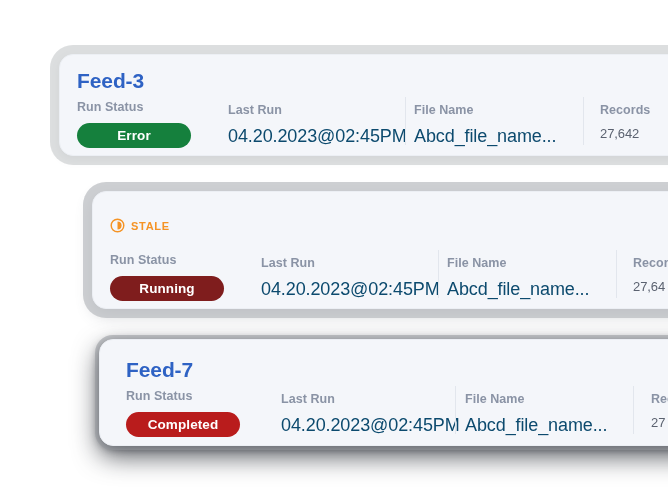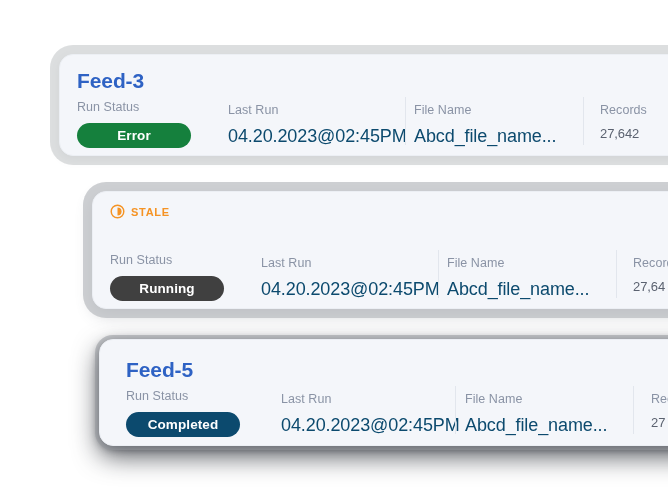--- a/index.html
+++ b/index.html
@@ -65,20 +65,21 @@
     height: 100%;
     box-sizing: border-box;
   }
 
   
   .stale-row {
     position: absolute;
     display: flex;
     align-items: center;
     gap: 6px;
+    margin-top: 14px;
   }
   .stale-icon {
     width: 15px;
     height: 15px;
     display: block;
     flex: 0 0 auto;
   }
   .stale-label {
     color: #f59324;
     font-size: 11px;
@@ -97,21 +98,21 @@
   }
 
   
   .col {
     position: absolute;
     white-space: nowrap;
   }
   .col-head {
     color: #8a93a5;
     font-size: 12.5px;
-    font-weight: normal;
+    font-weight: bold;
     letter-spacing: 0.05px;
     margin-bottom: 9px;
   }
   .col-val {
     color: #0c4a6e;
     font-size: 18px;
     font-weight: normal;
     letter-spacing: -0.1px;
   }
   .col-val.records {
@@ -134,22 +135,22 @@
     color: #ffffff;
     font-size: 13.5px;
     font-weight: bold;
     border-radius: 999px;
     line-height: 25px;
     height: 25px;
     width: 114px;
     letter-spacing: 0.1px;
   }
   .pill.error     { background: #15803d; }
-  .pill.running   { background: #404040; }
-  .pill.completed { background: #0c4a6e; }
+  .pill.running   { background: #7f1d1d; }
+  .pill.completed { background: #b91c1c; }
 </style>
 </head>
 <body>
 
 <div id="stage">
 
   <div class="card depth-1" style="left:59px; top:54px; width:640px; height:102px;">
     <div class="card-inner">
 
       <div class="feed-title" style="left:17px; top:14px;">Feed-3</div>
@@ -217,21 +218,21 @@
         <div class="col-head">Records</div>
         <div class="col-val records">27,64</div>
       </div>
 
     </div>
   </div>
 
   <div class="card depth-3" style="left:99px; top:339px; width:640px; height:107px;">
     <div class="card-inner">
 
-      <div class="feed-title" style="left:26px; top:18px;">Feed-5</div>
+      <div class="feed-title" style="left:26px; top:18px;">Feed-7</div>
 
       <div class="col" style="left:26px; top:49px;">
         <div class="col-head">Run Status</div>
         <span class="pill completed">Completed</span>
       </div>
 
       <div class="col" style="left:181px; top:52px;">
         <div class="col-head">Last Run</div>
         <div class="col-val">04.20.2023@02:45PM</div>
       </div>

